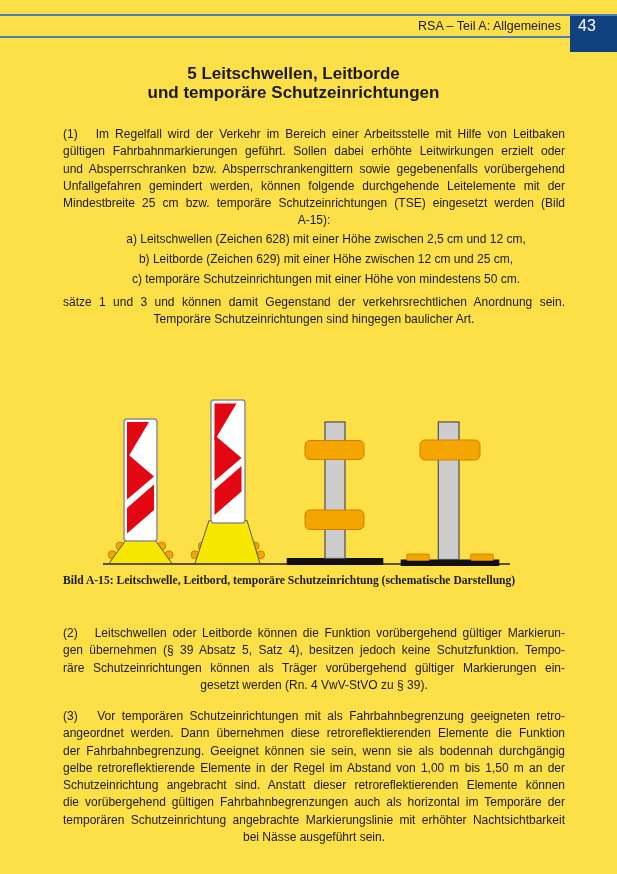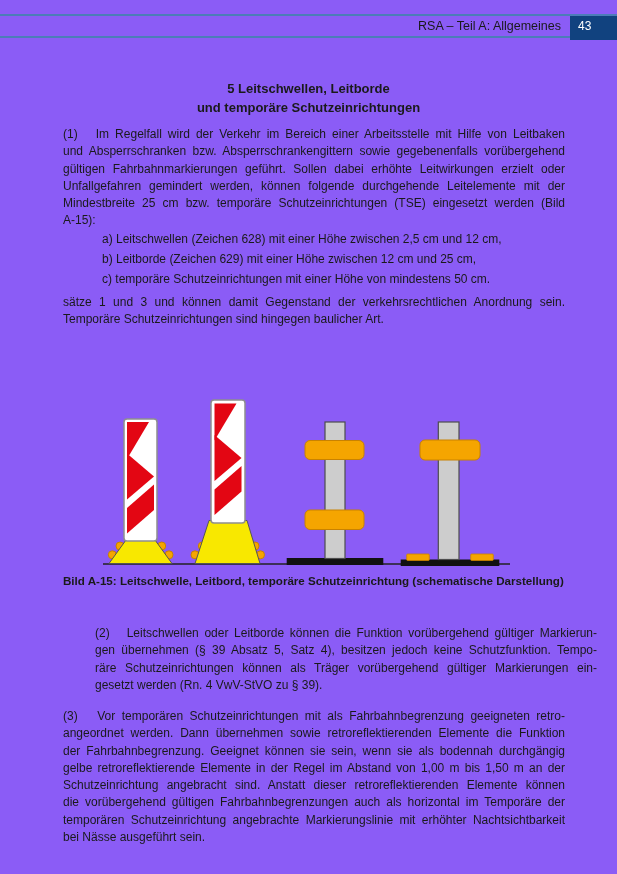--- a/index.html
+++ b/index.html
@@ -1,41 +1,41 @@
 <!DOCTYPE html>
 <html><head>
 <meta charset="utf-8">
 <style>
   html,body { margin:0; padding:0; background:#ffffff; }
   .page {
-    position:relative; width:617px; height:874px; background:#8b5cf6;
+    position:relative; width:617px; height:874px; background:#fde047;
     font-family:"Liberation Sans","DejaVu Sans",sans-serif; color:#1a1a1a;
     overflow:hidden;
   }
   .hline { position:absolute; left:0; width:617px; height:2px; }
   .hline-top { top:14px; }
   .hline-bottom { top:36px; }
   .header-text { position:absolute; top:19px; right:56px; font-size:12.5px; line-height:14px; }
   .page-box {
-    position:absolute; top:16px; left:570px; width:47px; height:24px;
-    color:#fff; font-size:12px; line-height:20px; padding-left:8px; box-sizing:border-box;
+    position:absolute; top:16px; left:570px; width:47px; height:36px;
+    color:#fff; font-size:16px; line-height:20px; padding-left:8px; box-sizing:border-box;
   }
   .doc-title {
-    position:absolute; top:63px; left:0; width:585px; margin:16px;
-    text-align:center; font-size:13px; line-height:19px; font-weight:bold;
+    position:absolute; top:63px; left:0; width:585px; margin:1px;
+    text-align:center; font-size:17px; line-height:19px; font-weight:bold;
   }
   .para { position:absolute; left:63px; width:502px; font-size:12px; line-height:17.3px; }
-  .tl { white-space:nowrap; }
+  .tl { white-space:nowrap;text-align:center; }
   .jl { text-align:justify; text-align-last:justify; }
   #p1   { top:126px; }
-  #lst  { top:229px; left:102px; width:478px; line-height:20px; }
+  #lst  { top:229px; left:87px; width:478px; line-height:20px; }
   #p1b  { top:294px; }
-  #p2   { top:625px;margin-left:32px; }
+  #p2   { top:625px; }
   #p3   { top:708px; }
-  .caption { position:absolute; left:63px; top:574px; font-size:11.6px; font-weight:bold; white-space:nowrap; }
+  .caption { position:absolute; left:63px; top:574px; font-size:11.6px; font-weight:bold; white-space:nowrap;font-family:Liberation Serif, serif; }
   .figure-svg { position:absolute; left:0; top:0; width:617px; height:874px; }
 </style>
 </head>
 <body>
 
 <div class="page">
 
   <div class="hline hline-top" style="background: rgb(76, 125, 184);"></div>
   <div class="hline hline-bottom" style="background: rgb(76, 125, 184);"></div>
   <div class="header-text">RSA – Teil A: Allgemeines</div>
@@ -43,22 +43,22 @@
     <span>43</span>
   </div>
 
   <h1 class="doc-title">
     <div>5 Leitschwellen, Leitborde</div>
     <div>und temporäre Schutzeinrichtungen</div>
   </h1>
 
   <div class="para" id="p1">
       <div class="tl jl">(1)&nbsp;&nbsp; Im Regelfall wird der Verkehr im Bereich einer Arbeitsstelle mit Hilfe von Leitbaken</div>
+      <div class="tl jl">gültigen Fahrbahnmarkierungen geführt. Sollen dabei erhöhte Leitwirkungen erzielt oder</div>
       <div class="tl jl">und Absperrschranken bzw. Absperrschrankengittern sowie gegebenenfalls vorübergehend</div>
-      <div class="tl jl">gültigen Fahrbahnmarkierungen geführt. Sollen dabei erhöhte Leitwirkungen erzielt oder</div>
       <div class="tl jl">Unfallgefahren gemindert werden, können folgende durchgehende Leitelemente mit der</div>
       <div class="tl jl">Mindestbreite 25 cm bzw. temporäre Schutzeinrichtungen (TSE) eingesetzt werden (Bild</div>
       <div class="tl">A-15):</div>
     </div>
 
   <div class="para" id="lst">
       <div class="tl">a) Leitschwellen (Zeichen 628) mit einer Höhe zwischen 2,5 cm und 12 cm,</div>
       <div class="tl">b) Leitborde (Zeichen 629) mit einer Höhe zwischen 12 cm und 25 cm,</div>
       <div class="tl">c) temporäre Schutzeinrichtungen mit einer Höhe von mindestens 50 cm.</div>
     </div>
@@ -128,21 +128,21 @@
 
   <div class="para" id="p2">
       <div class="tl jl">(2)&nbsp;&nbsp; Leitschwellen oder Leitborde können die Funktion vorübergehend gültiger Markierun-</div>
       <div class="tl jl">gen übernehmen (§ 39 Absatz 5, Satz 4), besitzen jedoch keine Schutzfunktion. Tempo-</div>
       <div class="tl jl">räre Schutzeinrichtungen können als Träger vorübergehend gültiger Markierungen ein-</div>
       <div class="tl">gesetzt werden (Rn. 4 VwV-StVO zu § 39).</div>
     </div>
 
   <div class="para" id="p3">
       <div class="tl jl">(3)&nbsp;&nbsp; Vor temporären Schutzeinrichtungen mit als Fahrbahnbegrenzung geeigneten retro-</div>
-      <div class="tl jl">angeordnet werden. Dann übernehmen sowie retroreflektierenden Elemente die Funktion</div>
+      <div class="tl jl">angeordnet werden. Dann übernehmen diese retroreflektierenden Elemente die Funktion</div>
       <div class="tl jl">der Fahrbahnbegrenzung. Geeignet können sie sein, wenn sie als bodennah durchgängig</div>
       <div class="tl jl">gelbe retroreflektierende Elemente in der Regel im Abstand von 1,00 m bis 1,50 m an der</div>
       <div class="tl jl">Schutzeinrichtung angebracht sind. Anstatt dieser retroreflektierenden Elemente können</div>
       <div class="tl jl">die vorübergehend gültigen Fahrbahnbegrenzungen auch als horizontal im Temporäre der</div>
       <div class="tl jl">temporären Schutzeinrichtung angebrachte Markierungslinie mit erhöhter Nachtsichtbarkeit</div>
       <div class="tl">bei Nässe ausgeführt sein.</div>
     </div>
 
 </div>
 

